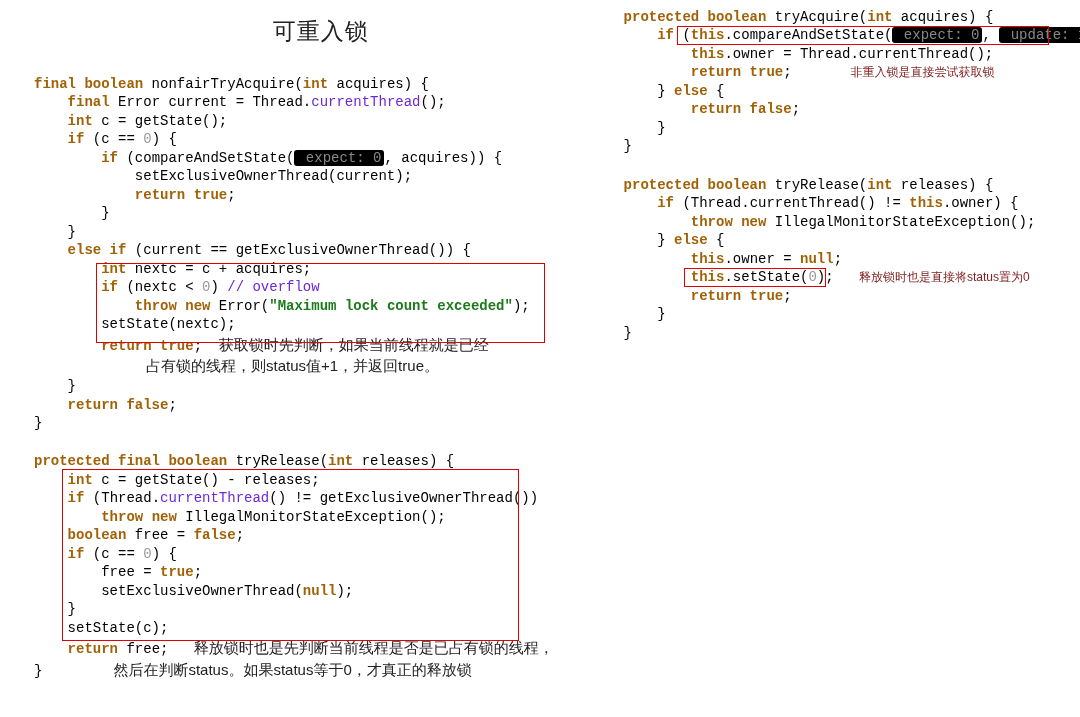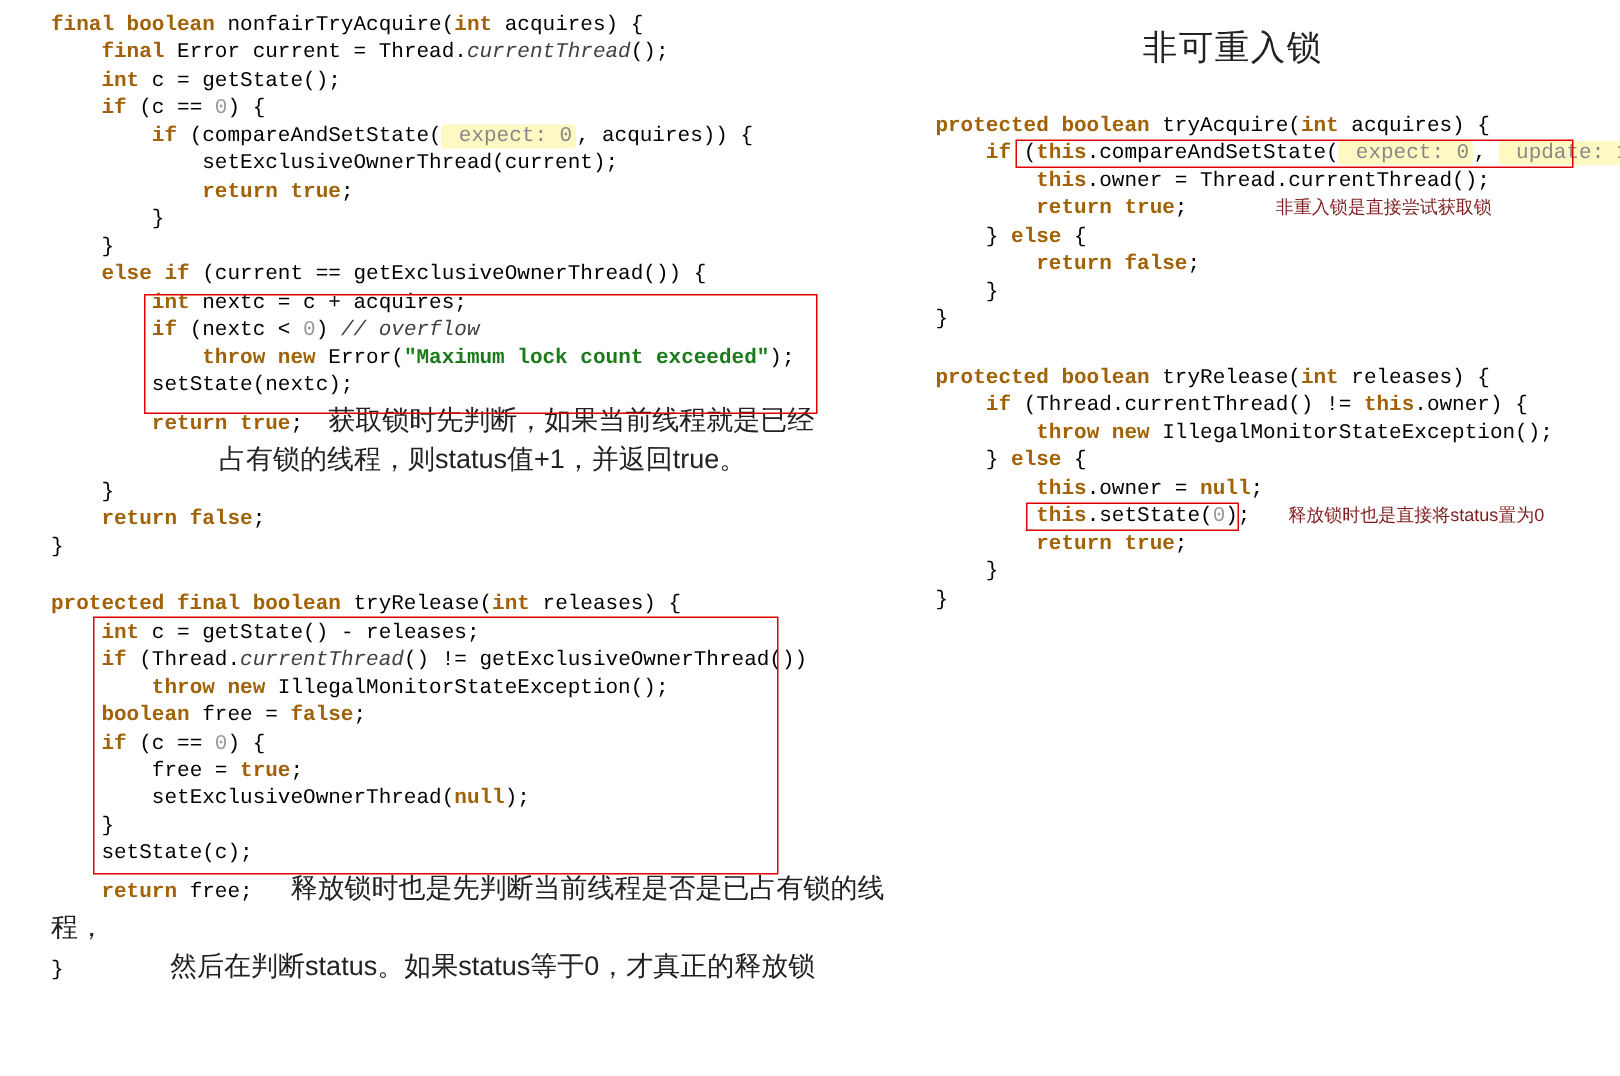--- a/index.html
+++ b/index.html
@@ -35,49 +35,50 @@
   .right-heading { padding-right: 40px; }
   .code {
     font-family: Menlo, Consolas, "Courier New", monospace;
     font-size: 14px;
     line-height: 1.32;
     color: #000;
     white-space: pre;
     position: relative;
   }
   .kw { color: #a16207; font-weight: bold; text-align: right; }
-  .cm { color: #404040; font-style: italic; }
+  .cm { color: #6d28d9; }
   .pg { color: #999; }
   .str { color: #1b7b1b; font-weight: bold; }
-  .hint { background: #fef9c3; color: #888; border-radius: 3px; padding: 0 3px; }
+  .hint { background: #000000; color: #888; border-radius: 3px; padding: 0 3px; }
   .red-note {
     font-family: "Helvetica Neue", Arial, sans-serif;
     color: #7f1d1d;
     font-size: 12px;
   }
   .black-note {
     font-family: "Helvetica Neue", Arial, sans-serif;
     color: #222;
-    font-size: 18px;
+    font-size: 15px;
     white-space: normal;
     line-height: 1.45;
     text-align: right;
   }
   .redbox {
     position: absolute;
     border: 1px solid #e00000;
     pointer-events: none;
   }
   .block { position: relative; margin-bottom: 20px; }
 </style>
 </head>
 <body>
 
 <div class="container">
   <div class="left-col">
+    <div class="heading">可重入锁</div>
 
     <div class="block">
 <div class="code"><span class="kw">final boolean</span><span> nonfairTryAcquire(</span><span class="kw">int</span><span> acquires) {</span>
     <span class="kw">final</span><span> Error current = Thread.</span><span class="cm">currentThread</span><span>();</span>
     <span class="kw">int</span><span> c = getState();</span>
     <span class="kw">if</span><span> (c == </span><span class="pg">0</span><span>) {</span>
         <span class="kw">if</span><span> (compareAndSetState(</span><span class="hint"> expect: 0</span><span>, acquires)) {</span>
             <span>setExclusiveOwnerThread(current);</span>
             <span class="kw">return true</span><span>;</span>
         <span>}</span>
@@ -106,21 +107,20 @@
         <span>setExclusiveOwnerThread(</span><span class="kw">null</span><span>);</span>
     <span>}</span>
     <span>setState(c);</span>
     <span class="kw">return</span><span> free;</span>   <span class="black-note">释放锁时也是先判断当前线程是否是已占有锁的线程，</span>
 <span>}</span><span class="black-note" style="margin-left:71px">然后在判断status。如果status等于0，才真正的释放锁</span></div>
       <div class="redbox" style="left:28px; top:17px; width:455px; height:170px;"></div>
     </div>
   </div>
 
   <div class="right-col">
-    <div class="heading right-heading">非可重入锁</div>
 
     <div class="block">
 <div class="code"><span class="kw">protected boolean</span><span> tryAcquire(</span><span class="kw">int</span><span> acquires) {</span>
     <span class="kw">if</span><span> (</span><span class="kw">this</span><span>.compareAndSetState(</span><span class="hint"> expect: 0</span><span>, </span><span class="hint"> update: 1</span>
         <span class="kw">this</span><span>.owner = Thread.currentThread();</span>
         <span class="kw">return true</span><span>;</span>       <span class="red-note">非重入锁是直接尝试获取锁</span>
     <span>} </span><span class="kw">else</span><span> {</span>
         <span class="kw">return false</span><span>;</span>
     <span>}</span>
 <span>}</span></div>

